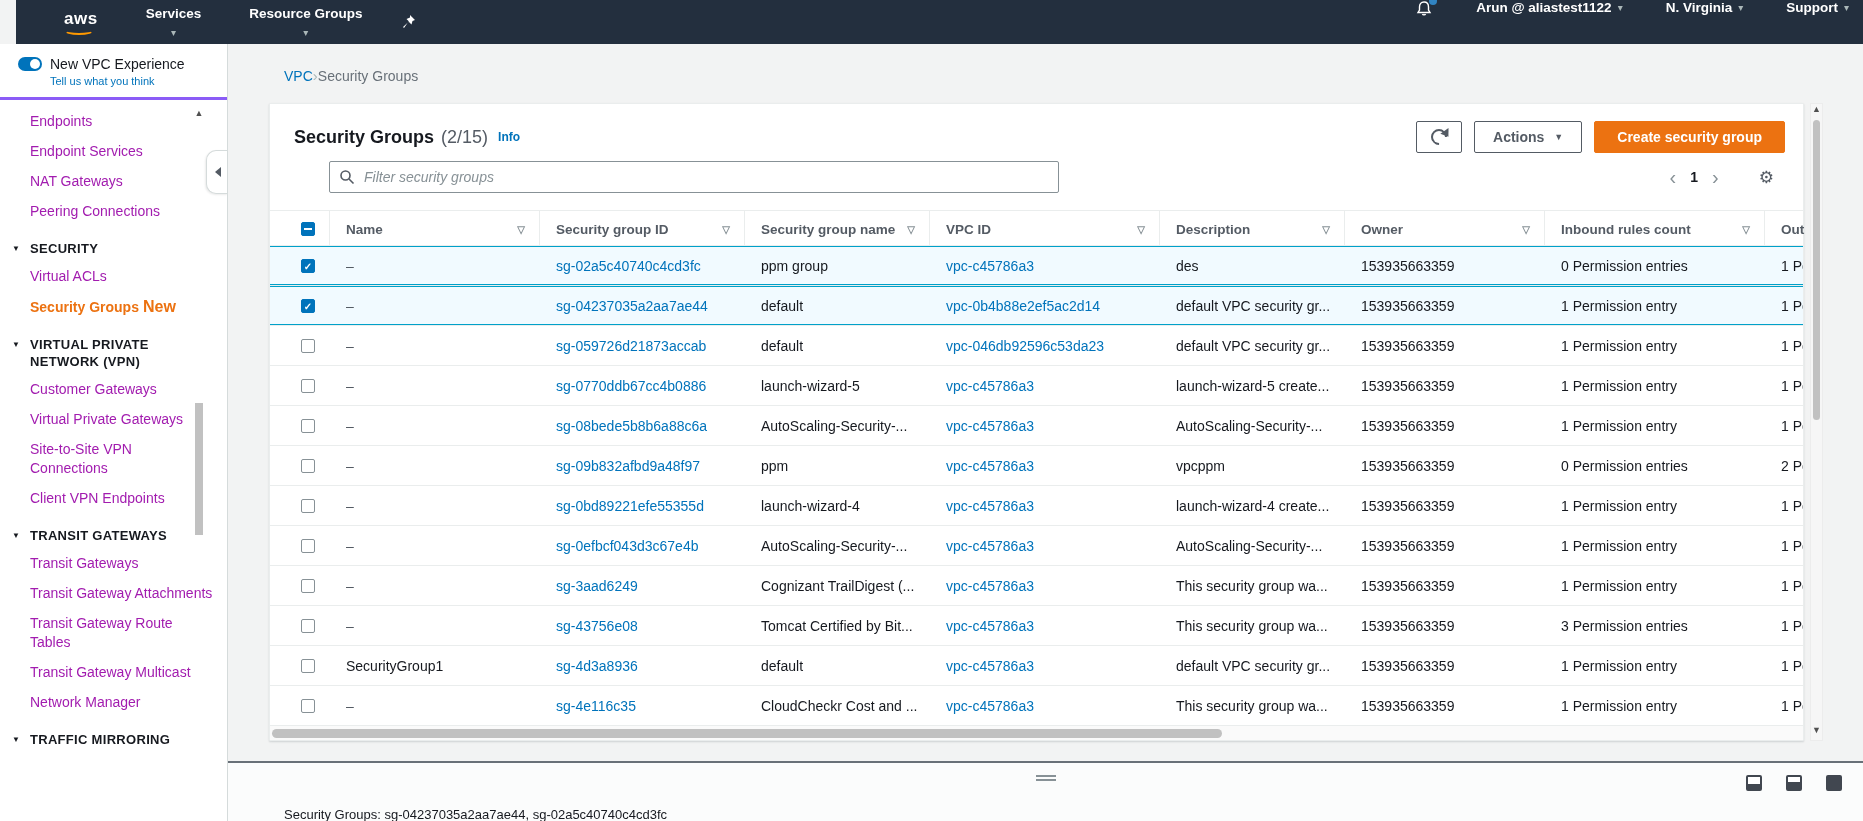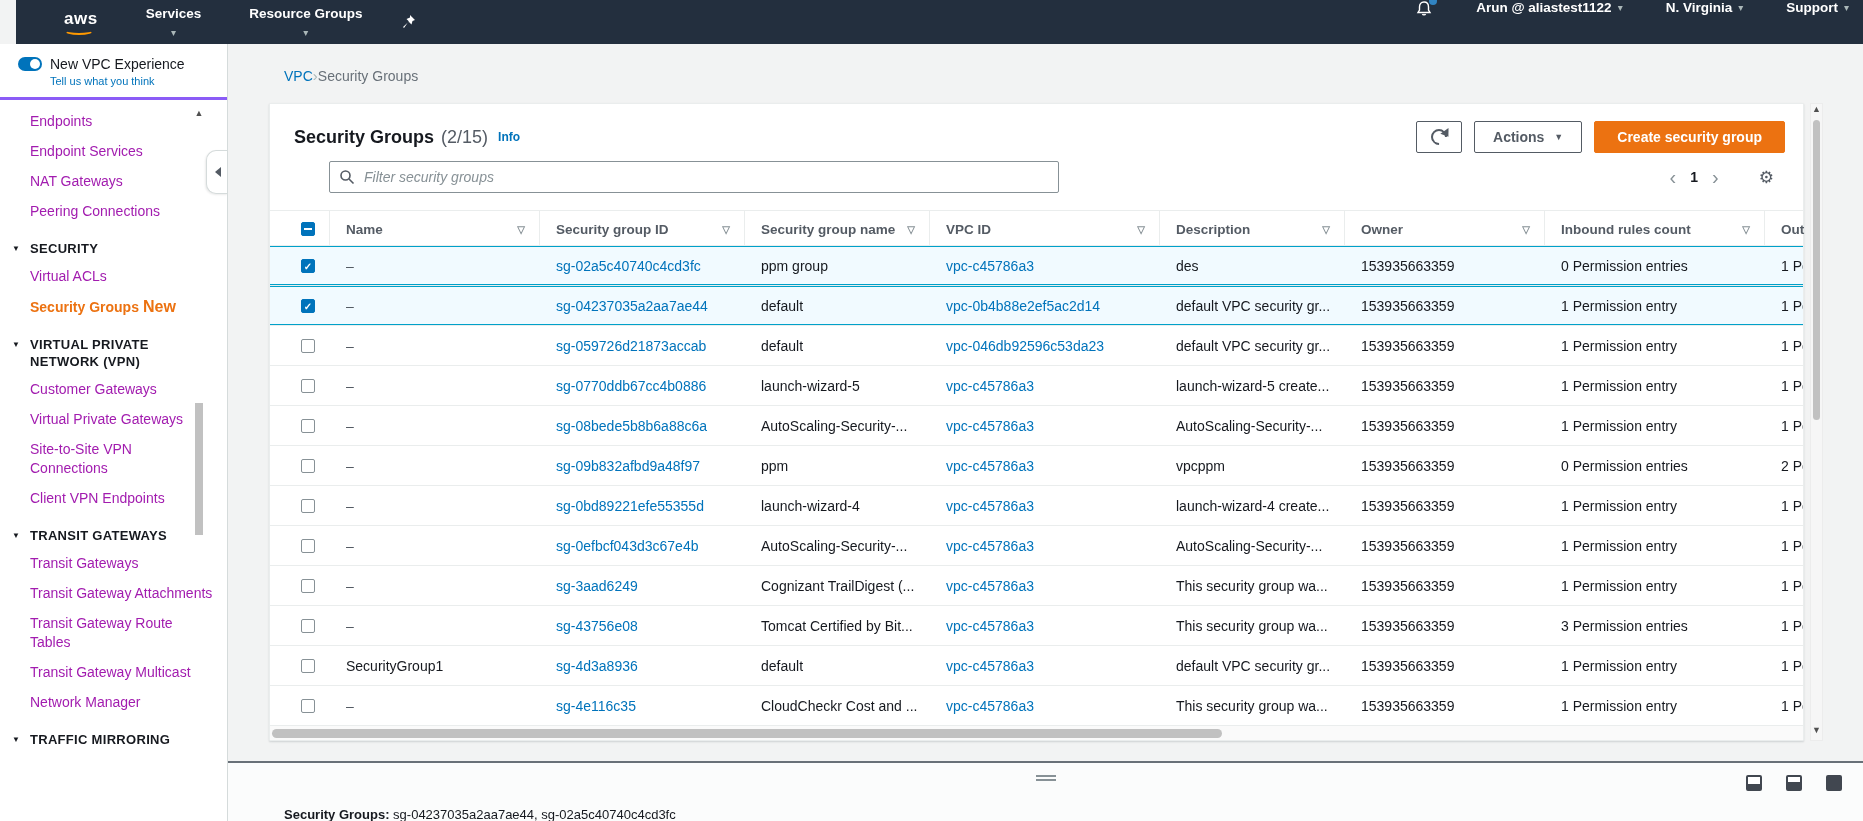--- a/index.html
+++ b/index.html
@@ -147,21 +147,21 @@
     width:20px; cursor:row-resize; }
   .drag-handle i { display:block; height:2px; background:#879196; margin:2px 0; }
   .panel-icons { position:absolute; top:12px; right:21px; display:flex; gap:24px; }
   .pi { position:relative; width:16px; height:16px; border:2px solid #414750; border-radius:2px;
     cursor:pointer; background:#fff; }
   .pi .fill { position:absolute; left:0; right:0; bottom:0; background:#414750; }
   .pi.f1 .fill { height:40%; }
   .pi.f2 .fill { height:62%; }
   .pi.f3 .fill { height:100%; }
   .panel-text { position:absolute; top:44px; left:56px; font-size:13px; color:#16191f; }
-  .panel-text b { font-weight:bold;margin-top:32px; }
+  .panel-text b { font-weight:normal;margin-top:32px; }
 </style>
 </head>
 <body>
 
 <div class="page">
 
   <div class="topnav">
     <div class="aws-logo">
       <span class="aws-txt">aws</span>
       <span class="smile"></span>

